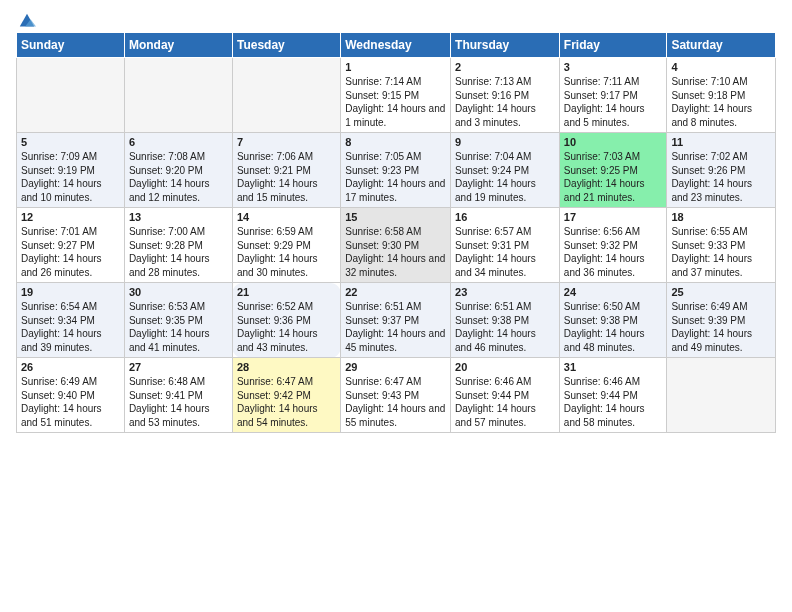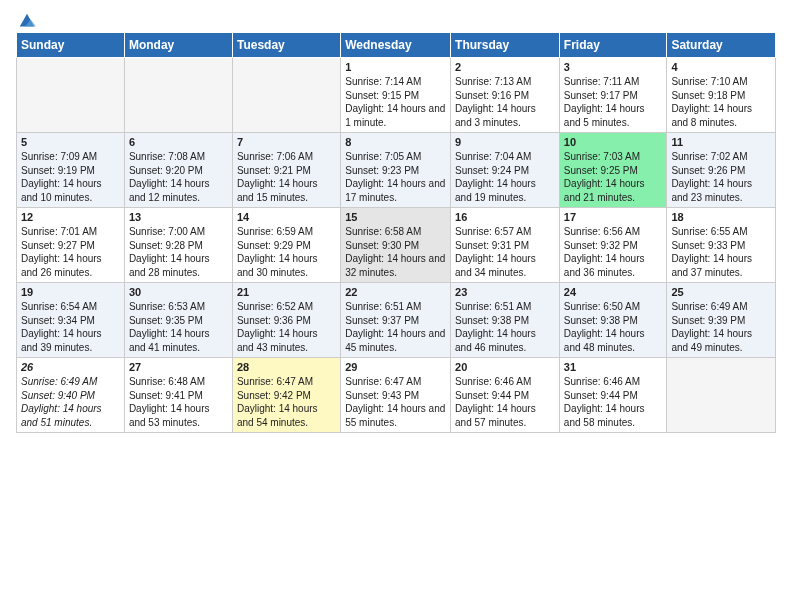--- a/index.html
+++ b/index.html
@@ -220,21 +220,21 @@
         </tr>
         <tr>
           <td style="background: rgb(238, 242, 249);">
             <span class="day-num">19</span>
             <div class="cell-text">Sunrise: 6:54 AM<br>Sunset: 9:34 PM<br>Daylight: 14 hours and 39 minutes.</div>
           </td>
           <td style="background: rgb(238, 242, 249);">
             <span class="day-num">30</span>
             <div class="cell-text">Sunrise: 6:53 AM<br>Sunset: 9:35 PM<br>Daylight: 14 hours and 41 minutes.</div>
           </td>
-          <td style="background: rgb(238, 242, 249);">
+          <td style="background: rgb(238, 242, 249); border-radius: 11px;">
             <span class="day-num">21</span>
             <div class="cell-text">Sunrise: 6:52 AM<br>Sunset: 9:36 PM<br>Daylight: 14 hours and 43 minutes.</div>
           </td>
           <td style="background: rgb(238, 242, 249);">
             <span class="day-num">22</span>
             <div class="cell-text">Sunrise: 6:51 AM<br>Sunset: 9:37 PM<br>Daylight: 14 hours and 45 minutes.</div>
           </td>
           <td style="background: rgb(238, 242, 249);">
             <span class="day-num">23</span>
             <div class="cell-text">Sunrise: 6:51 AM<br>Sunset: 9:38 PM<br>Daylight: 14 hours and 46 minutes.</div>
@@ -242,21 +242,21 @@
           <td style="background: rgb(238, 242, 249);">
             <span class="day-num">24</span>
             <div class="cell-text">Sunrise: 6:50 AM<br>Sunset: 9:38 PM<br>Daylight: 14 hours and 48 minutes.</div>
           </td>
           <td style="background: rgb(238, 242, 249);">
             <span class="day-num">25</span>
             <div class="cell-text">Sunrise: 6:49 AM<br>Sunset: 9:39 PM<br>Daylight: 14 hours and 49 minutes.</div>
           </td>
         </tr>
         <tr>
-          <td style="background: rgb(255, 255, 255); font-style: italic;">
+          <td style="background: rgb(255, 255, 255);">
             <span class="day-num">26</span>
             <div class="cell-text">Sunrise: 6:49 AM<br>Sunset: 9:40 PM<br>Daylight: 14 hours and 51 minutes.</div>
           </td>
           <td style="background: rgb(255, 255, 255);">
             <span class="day-num">27</span>
             <div class="cell-text">Sunrise: 6:48 AM<br>Sunset: 9:41 PM<br>Daylight: 14 hours and 53 minutes.</div>
           </td>
           <td style="background: #fef9c3;">
             <span class="day-num">28</span>
             <div class="cell-text">Sunrise: 6:47 AM<br>Sunset: 9:42 PM<br>Daylight: 14 hours and 54 minutes.</div>

